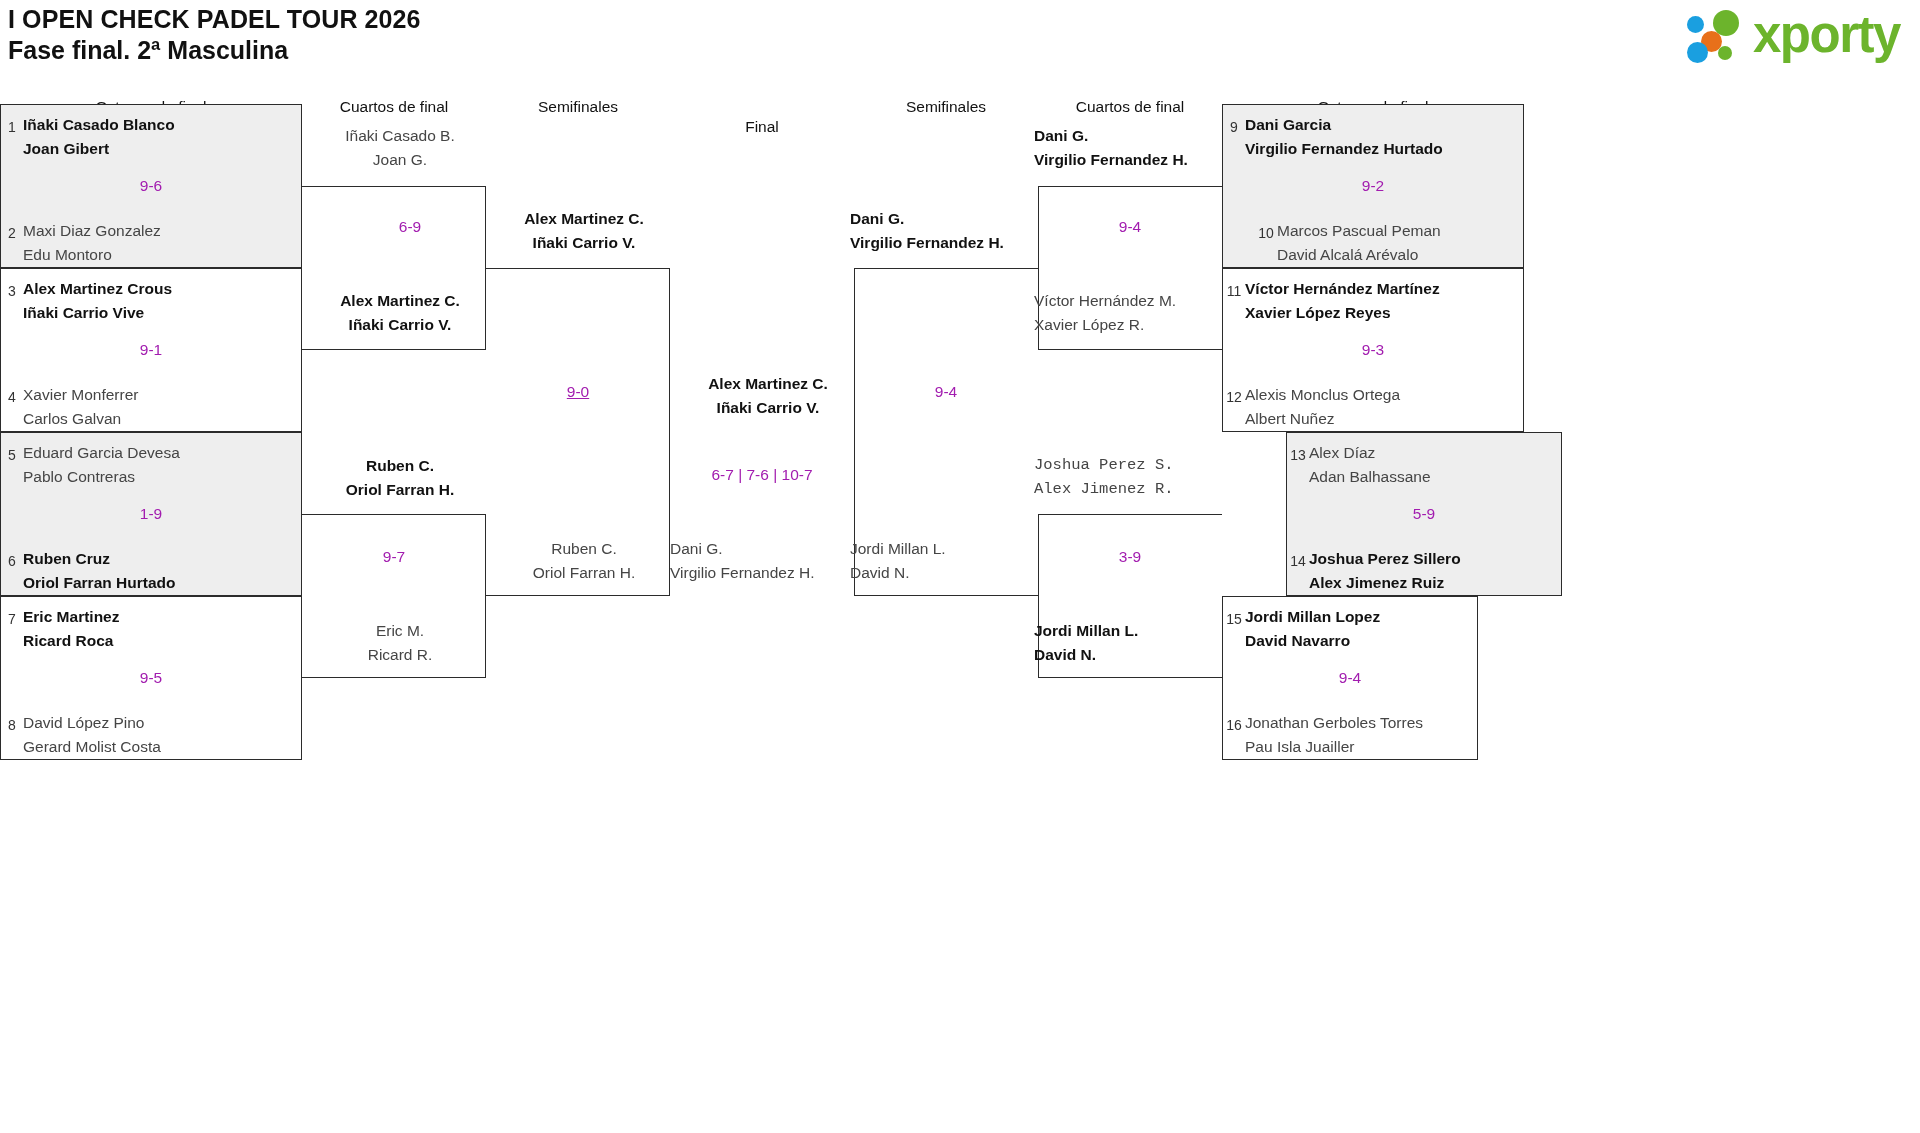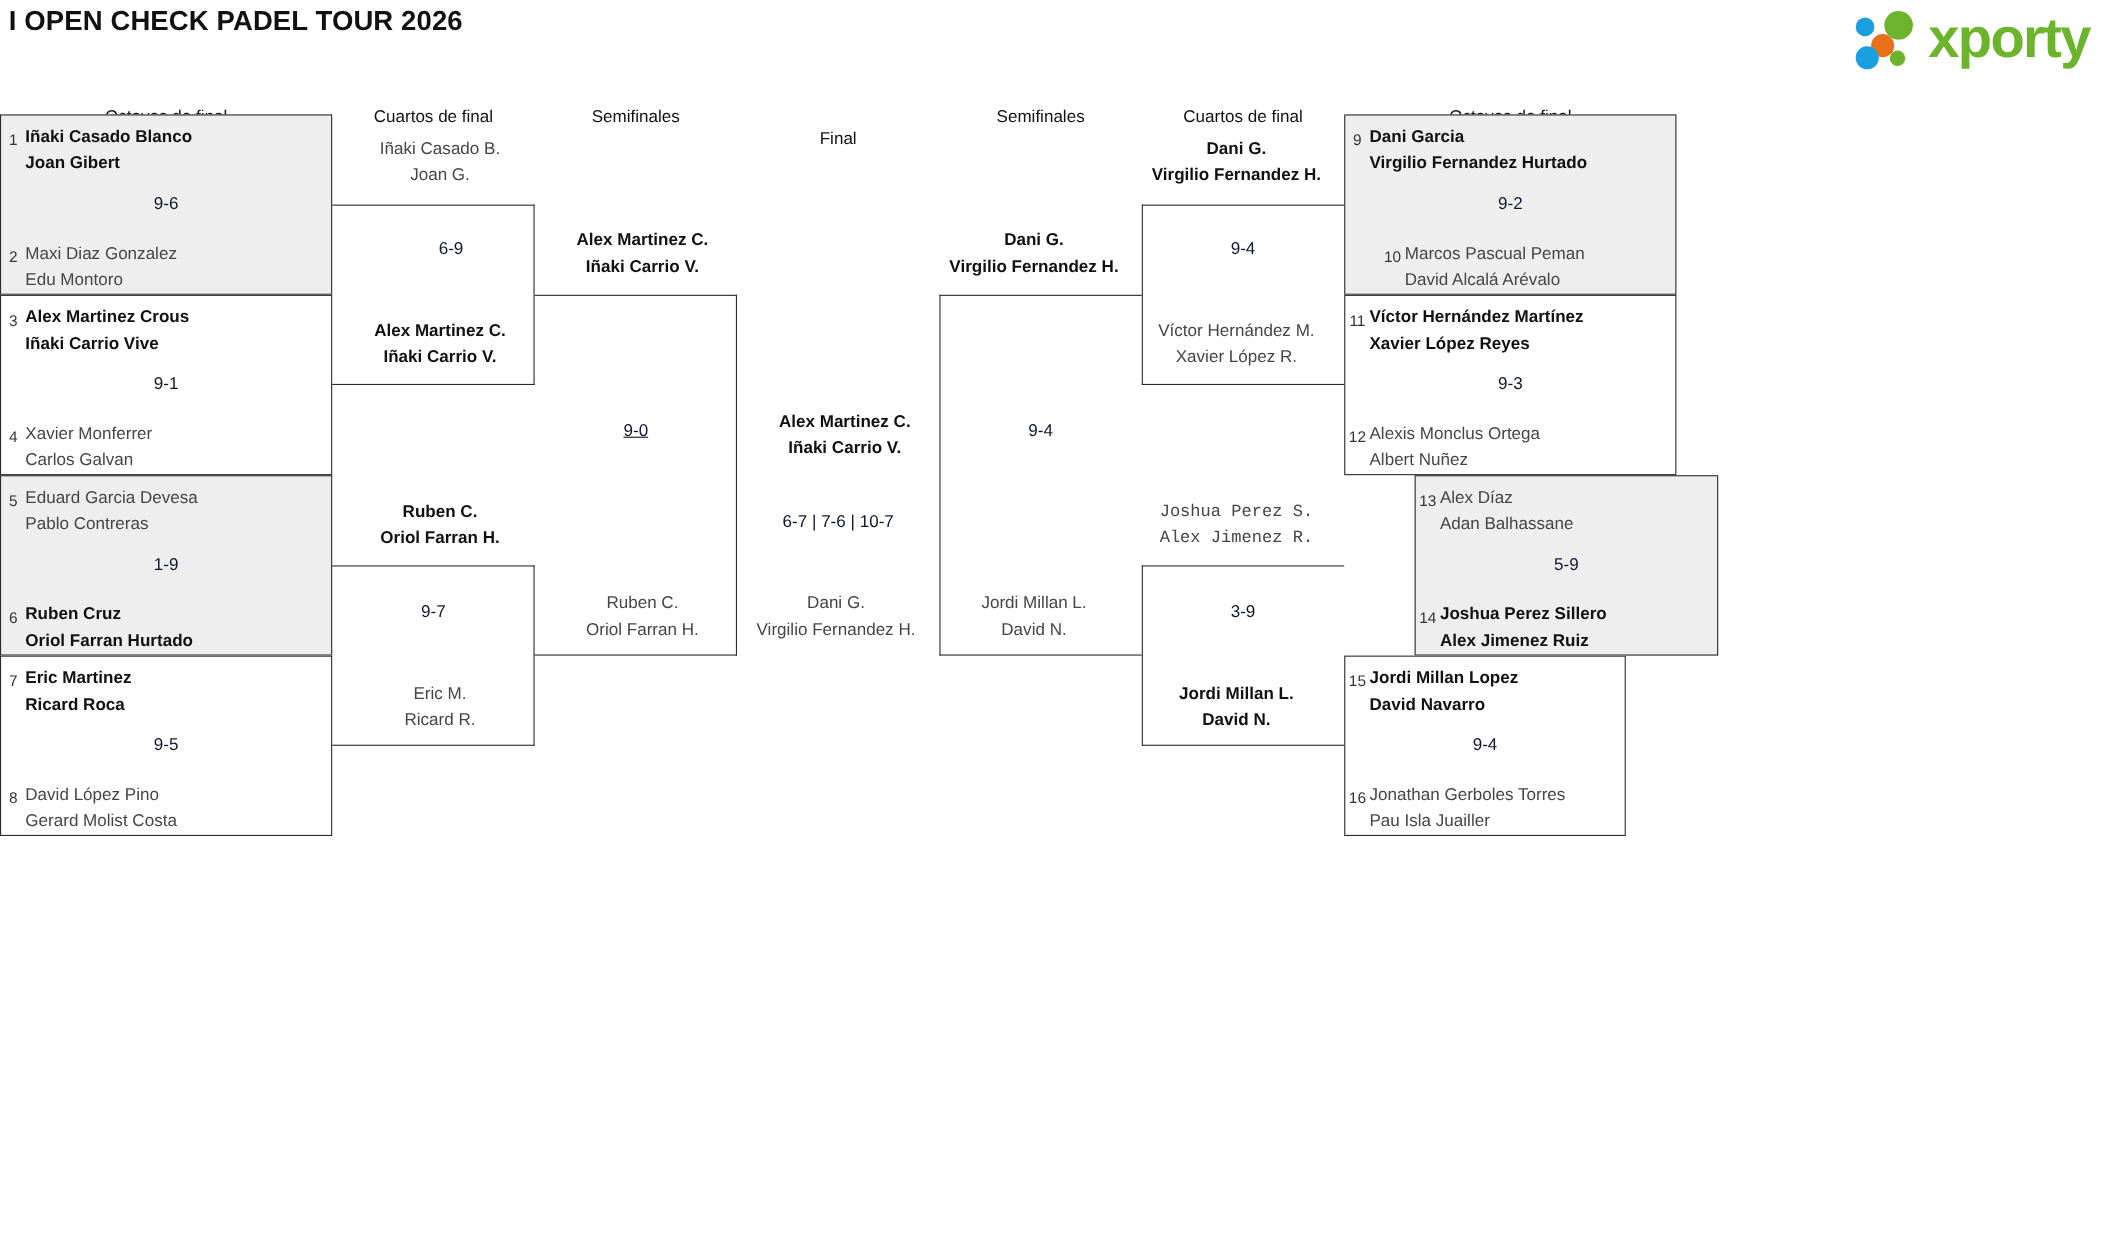--- a/index.html
+++ b/index.html
@@ -106,21 +106,21 @@
   }
 
   .names { white-space: nowrap; }
 
   .winner .names { font-weight: bold; color: #111111; }
   .loser  .names { font-weight: normal; color: #454545; }
 
   .score {
     position: absolute;
     font-size: 15.5px;
-    color: #0f172a;
+    color: #a21caf;
     text-align: center;
     white-space: nowrap;
   }
 
   
   .conn {
     position: absolute;
     box-sizing: border-box;
     border: 1px solid #2b2b2b;
     background: transparent;
@@ -128,30 +128,31 @@
   .conn.open-right { border-right: none; }
   .conn.open-left  { border-left: none; }
 
   .adv {
     position: absolute;
     font-size: 15.5px;
     line-height: 23.5px;
     white-space: nowrap;
   }
   .adv.left  { text-align: center; }
-  .adv.right { text-align: center; }
+  .adv.right { text-align: left; }
   .adv.winner { font-weight: bold; color: #111111; }
   .adv.loser  { font-weight: normal; color: #454545; }
 </style>
 </head>
 <body>
 
 <div class="header">
   <div class="title-block">
     <div class="title-line1">I OPEN CHECK PADEL TOUR 2026</div>
+    <div class="title-line2">Fase final. 2ª Masculina</div>
   </div>
 
   <div class="logo">
     <div class="logo-dots">
       <span class="dot blue" style="left:0px;  top:6px;  width:17px; height:17px;"></span>
       <span class="dot green" style="left:26px; top:0px;  width:26px; height:26px;"></span>
       <span class="dot orange" style="left:14px; top:21px; width:21px; height:21px;"></span>
       <span class="dot blue" style="left:0px;  top:32px; width:21px; height:21px;"></span>
       <span class="dot green" style="left:31px; top:36px; width:14px; height:14px;"></span>
     </div>

